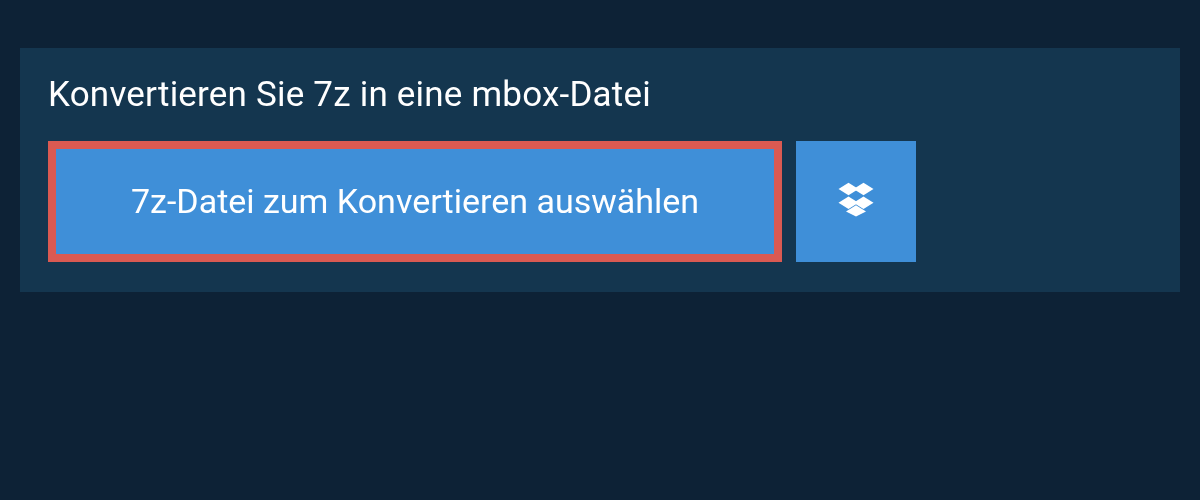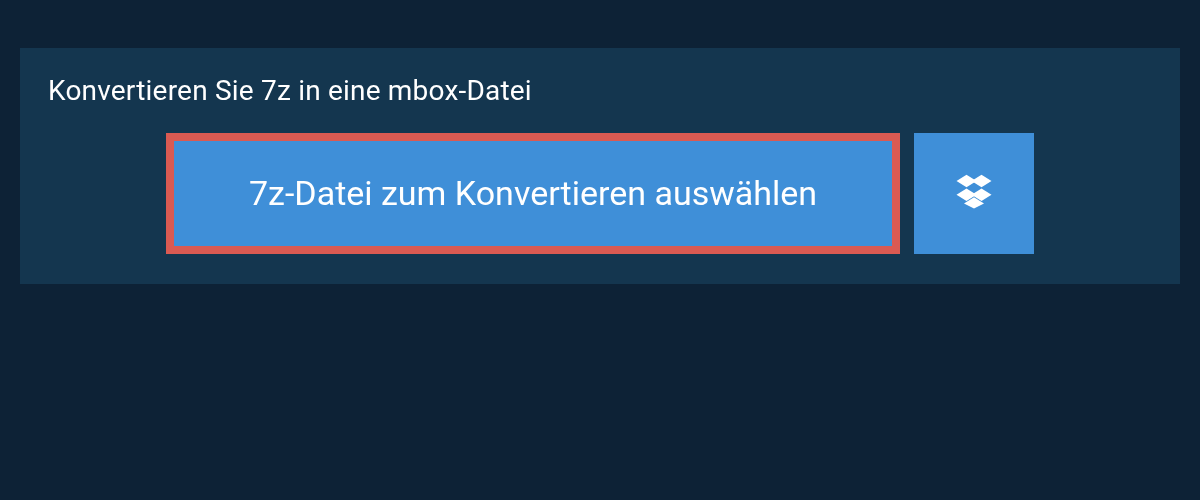--- a/index.html
+++ b/index.html
@@ -10,31 +10,30 @@
       height: 500px;
       overflow: hidden;
     }
     .panel {
       background: #14364f;
       margin: 48px 20px 0 20px;
       padding: 0;
     }
     .title {
       color: #ffffff;
-      font-size: 28px;
+      font-size: 35px;
       font-weight: 400;
       padding: 26px 36px 26px 28px;
       letter-spacing: 0.2px;
     }
     .button-row {
       display: flex;
       gap: 14px;
       padding: 0 28px 30px 28px;
       align-items: stretch;
-      justify-content: center;
     }
     .select-button {
       background: #3f8fd8;
       border: 8px solid #da5a52;
       color: #ffffff;
       font-size: 34px;
       font-weight: 400;
       padding: 32px 24px;
       flex: 0 0 auto;
       width: 734px;

